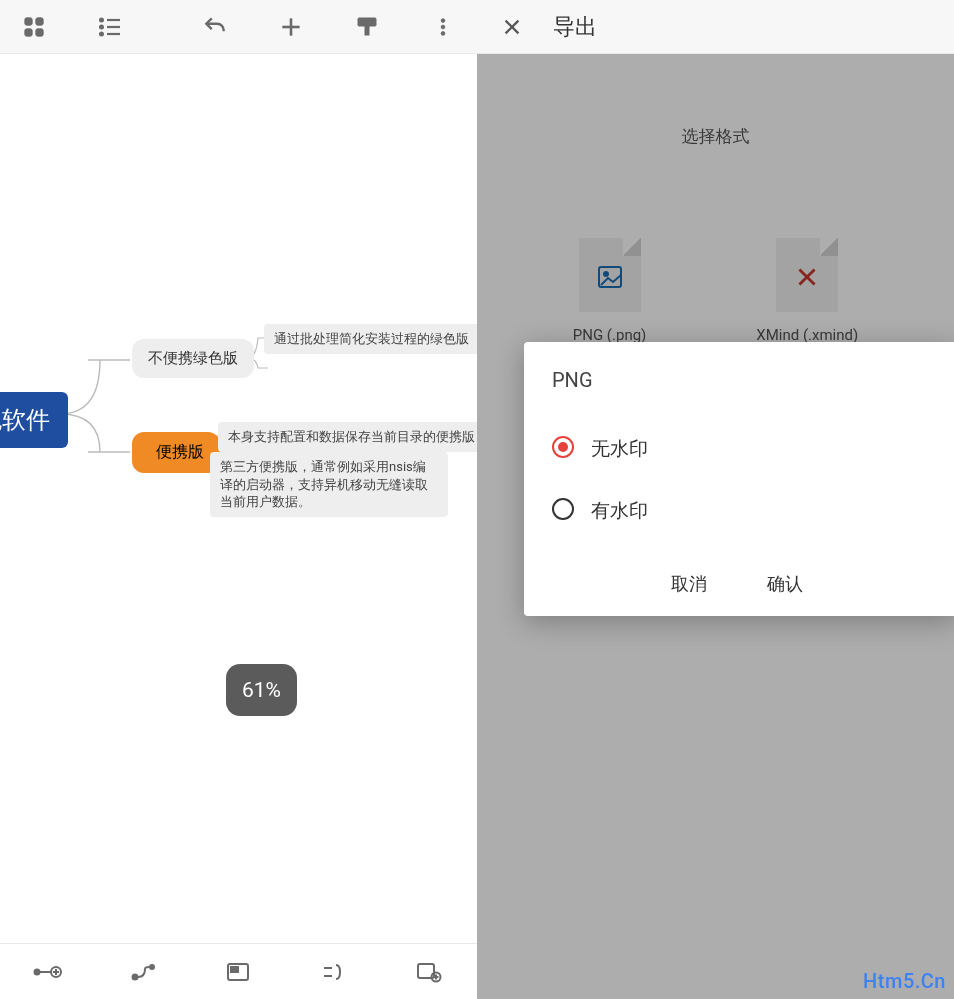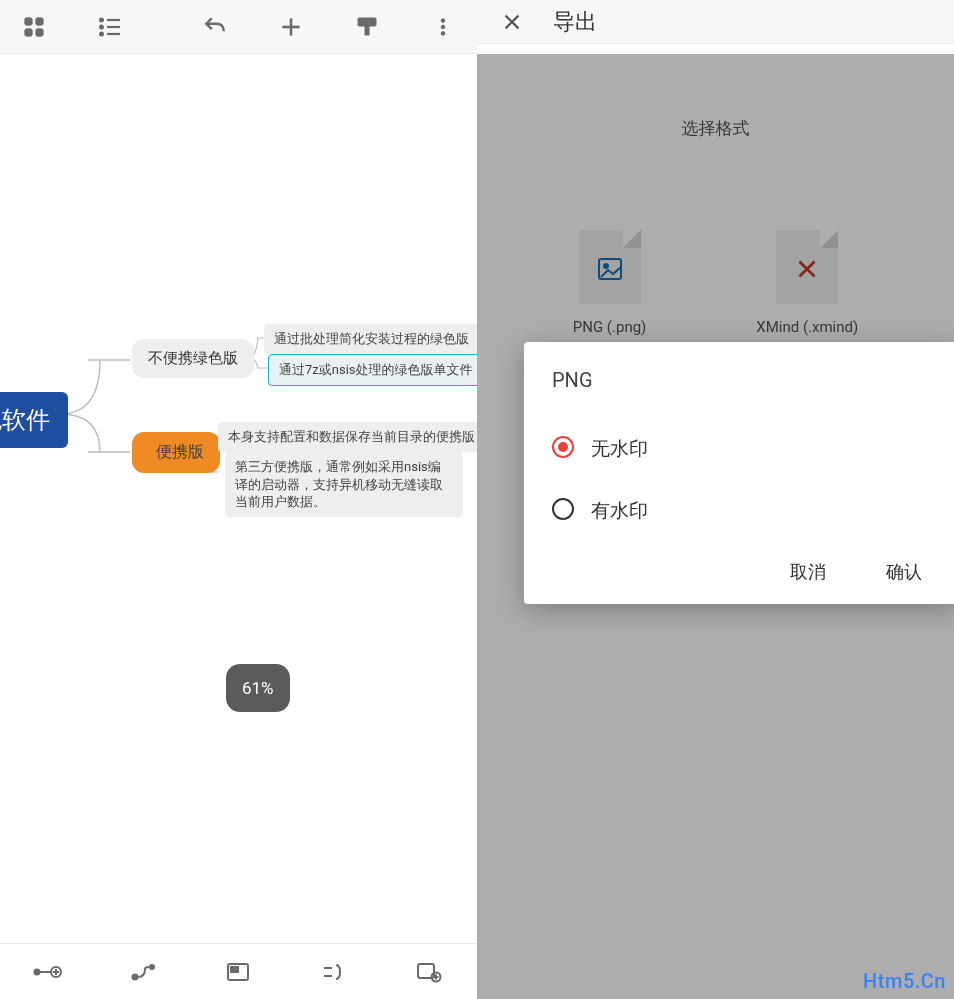--- a/index.html
+++ b/index.html
@@ -28,62 +28,62 @@
 
   .node-root {
     position:absolute; left:-40px; top:338px;
     background:#1f4ea0; color:#fff; font-size:24px; font-weight:500;
     padding:12px 18px; border-radius:6px;
   }
   .node-group {
     position:absolute; background:#eee; color:#333; font-size:15px;
     padding:10px 16px; border-radius:12px; white-space:nowrap;
   }
-  .node-group.orange { background:#f08a24; color:#404040;padding-left:24px; }
+  .node-group.orange { background:#f08a24; color:#000000;padding-left:24px; }
   .n-top { left:132px; top:285px; }
   .n-bot { left:132px; top:378px; font-size:16px; }
 
   .leaf {
     position:absolute; background:#eee; color:#444; font-size:13px;
     padding:6px 10px; border-radius:4px; white-space:nowrap;
   }
   .leaf.sel { background:#e9f1f4; border:1px solid #1db2c7; }
   .l1 { left:264px; top:270px; }
   .l2 { left:268px; top:300px; }
   .l3 { left:218px; top:368px; }
-  .l4 { left:225px; top:398px; width:238px; white-space:normal; line-height:1.35; }
+  .l4 { left:210px; top:398px; width:238px; white-space:normal; line-height:1.35; }
 
   
   .wires { position:absolute; inset:0; pointer-events:none; }
 
   .zoom-badge {
     position:absolute; left:226px; top:610px;
-    background:#5b5b5b; color:#fff; font-size:17px;
+    background:#5b5b5b; color:#fff; font-size:21px;
     padding:14px 16px; border-radius:14px;
   }
 
   
   .bottombar {
     height:56px; border-top:1px solid #e9e9e9;
     display:flex; align-items:center; justify-content:space-around;
     color:#6a6a6a;
   }
   .bb-btn { width:40px; height:40px; display:flex; align-items:center; justify-content:center; cursor:pointer; }
 
   
   .pane-right .header {
-    height:44px; background:#f7f7f7; border-bottom:1px solid #e9e9e9;
+    height:54px; background:#f7f7f7; border-bottom:1px solid #e9e9e9;
     display:flex; align-items:center; gap:28px; padding:0 22px;
     font-size:22px; color:#333;
   }
   .close-btn { width:26px; height:26px; display:flex; align-items:center; justify-content:center; cursor:pointer; }
 
   .overlay { position:absolute; left:0; right:0; top:54px; bottom:0; background:rgba(0,0,0,0.32); }
   .content-under {
-    position:absolute; left:0; right:0; top:54px; bottom:0; padding:8px 0;
+    position:absolute; left:0; right:0; top:54px; bottom:0; padding:16px 0;
   }
   .select-label { text-align:center; font-size:17px; color:#555; margin-top:55px; }
   .formats { display:flex; gap:110px; justify-content:center; margin-top:90px; }
   .fmt { display:flex; flex-direction:column; align-items:center; gap:14px; cursor:pointer; }
   .doc-ico { width:62px; height:74px; background:#f0f0f0; position:relative; }
   .doc-ico::before { content:""; position:absolute; top:0; right:0; width:18px; height:18px; background:linear-gradient(135deg,#fff 50%,#d6d6d6 50%); }
   .doc-ico .inner { position:absolute; left:50%; top:56%; transform:translate(-50%,-50%); }
   .fmt-label { font-size:15px; color:#555; white-space:nowrap; }
 
   
@@ -91,21 +91,21 @@
     position:absolute; left:524px; top:342px; width:434px; background:#fff;
     border-radius:4px; box-shadow:0 6px 28px rgba(0,0,0,0.28);
     padding:26px 28px 20px 28px; z-index:20;
   }
   .dlg-title { font-size:20px; color:#444; margin-bottom:26px; }
   .radio-row { display:flex; align-items:flex-start; gap:17px; padding:18px 0; cursor:pointer; }
   .radio { width:22px; height:22px; border:2px solid #333; border-radius:50%; position:relative; flex:none; }
   .radio.sel { border-color:#e8403a; }
   .radio.sel::after { content:""; position:absolute; inset:4px; background:#e8403a; border-radius:50%; }
   .radio-label { font-size:19px; color:#333; }
-  .dlg-actions { display:flex; justify-content:flex-end; gap:60px; margin-top:18px; padding-right:8px; }
+  .dlg-actions { display:flex; justify-content:center; gap:60px; margin-top:30px; padding-right:8px; }
   .dlg-btn { font-size:18px; color:#333; cursor:pointer; }
 
   .watermark {
     position:absolute; right:8px; bottom:6px; font-size:20px; font-weight:500;
     color:#3b82f6; letter-spacing:0.5px; z-index:30;
   }
 </style>
 </head>
 <body>
 
@@ -172,21 +172,20 @@
         <path d="M 248 304 Q 256 304 258 314 Q 260 314 268 314" stroke="#bbb" fill="none" stroke-width="1.2"></path>
         <path d="M 202 398 Q 210 398 212 382 Q 214 382 218 382" stroke="#bbb" fill="none" stroke-width="1.2"></path>
         <path d="M 202 398 Q 210 398 212 418 Q 214 418 218 418" stroke="#bbb" fill="none" stroke-width="1.2"></path>
       </svg>
 
       <div class="node-root">色软件</div>
       <div class="node-group n-top">不便携绿色版</div>
       <div class="node-group orange n-bot">便携版</div>
 
       <div class="leaf l1">通过批处理简化安装过程的绿色版</div>
-      <div class="leaf sel l2">通过7z或nsis处理的绿色版单文件</div>
       <div class="leaf l3">本身支持配置和数据保存当前目录的便携版</div>
       <div class="leaf l4">第三方便携版，通常例如采用nsis编译的启动器，支持异机移动无缝读取当前用户数据。</div>
 
       <div class="zoom-badge">61%</div>
     </div>
 
     <div class="bottombar">
       <div class="bb-btn">
         <svg width="30" height="22" viewBox="0 0 30 22" fill="none" stroke="#6a6a6a" stroke-width="2">
             <circle cx="4" cy="11" r="2.5" fill="#6a6a6a"></circle>

